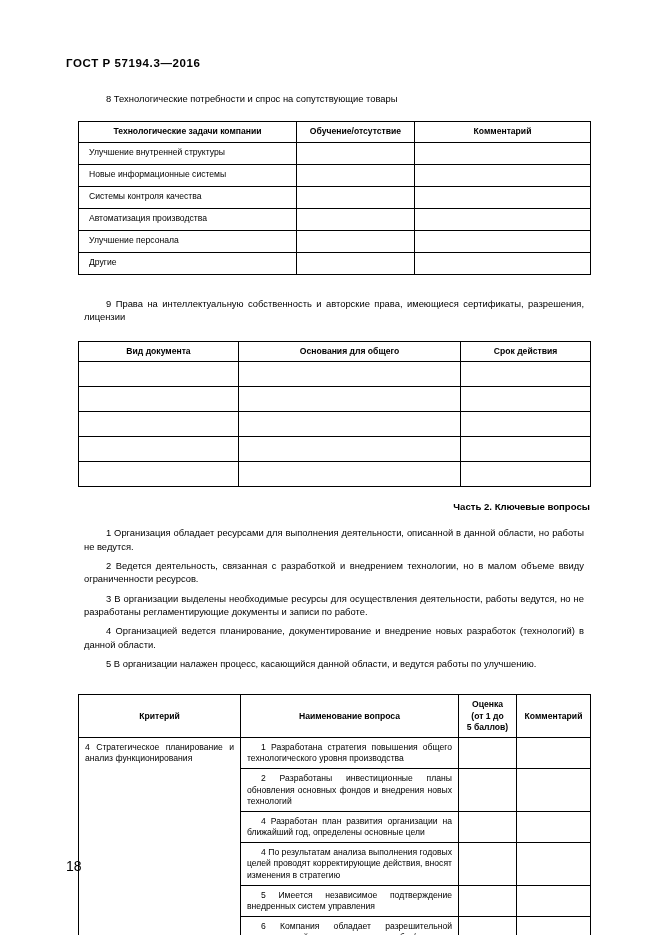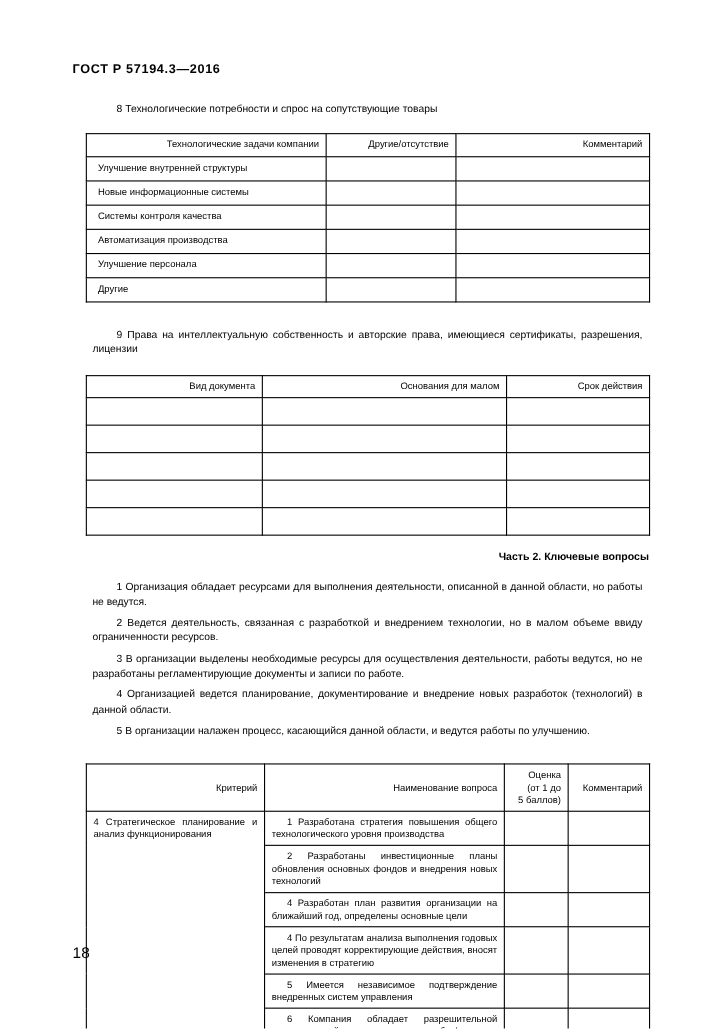--- a/index.html
+++ b/index.html
@@ -63,22 +63,22 @@
   }
   table.grid td, table.grid th {
     border: 0.8px solid #000000;
     font-size: 8.6px;
     font-weight: normal;
     padding: 4px 6px;
     vertical-align: middle;
     line-height: 1.3;
   }
   table.grid th {
-    text-align: right;
-    font-weight: normal;
+    text-align: center;
+    font-weight: bold;
   }
   .t1 td.label {
     height: 13px;
     text-align: left;
     padding-left: 10px;
     margin-left: 28px;
   }
   .t1 th { padding: 4px 4px; }
 
   .t2 td {
@@ -127,21 +127,21 @@
 
     <table class="grid t1">
       <colgroup>
         <col style="width:218px">
         <col style="width:118px">
         <col style="width:176px">
       </colgroup>
       <thead>
         <tr>
           <th>Технологические задачи компании</th>
-          <th>Другие/отсутствие</th>
+          <th>Обучение/отсутствие</th>
           <th>Комментарий</th>
         </tr>
       </thead>
       <tbody>
         <tr>
           <td class="label">Улучшение внутренней структуры</td>
           <td></td>
           <td></td>
         </tr>
         <tr>
@@ -180,21 +180,21 @@
 
     <table class="grid t2">
       <colgroup>
         <col style="width:160px">
         <col style="width:222px">
         <col style="width:130px">
       </colgroup>
       <thead>
         <tr>
           <th>Вид документа</th>
-          <th>Основания для малом</th>
+          <th>Основания для общего</th>
           <th>Срок действия</th>
         </tr>
       </thead>
       <tbody>
         <tr>
           <td></td>
           <td></td>
           <td></td>
         </tr>
         <tr>

